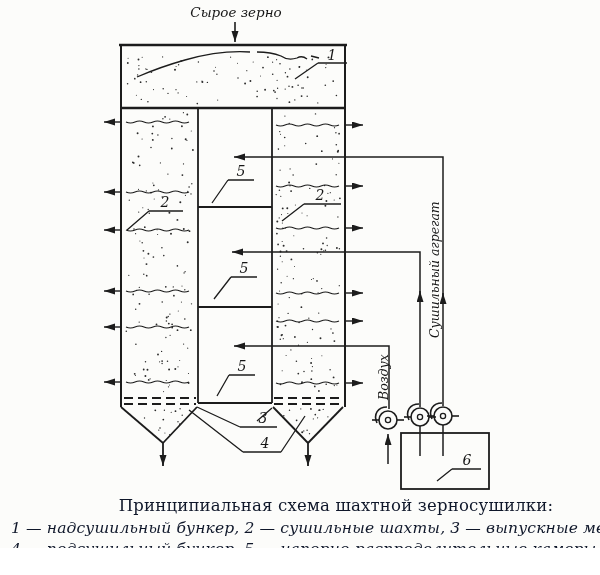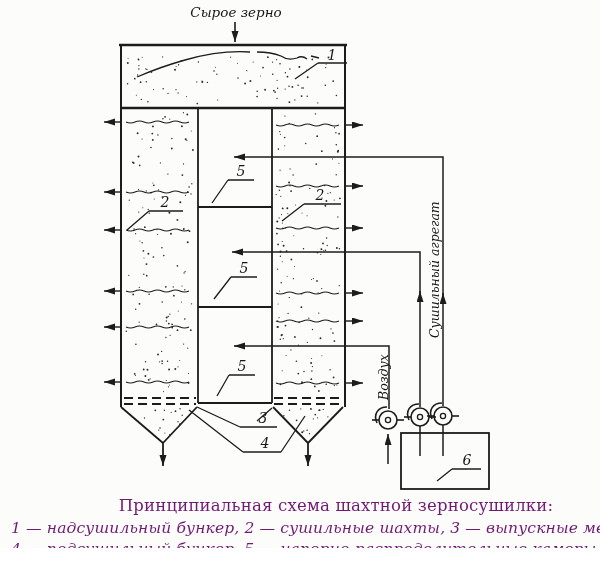--- a/index.html
+++ b/index.html
@@ -1,18 +1,18 @@
 <!DOCTYPE html>
 <html><head>
 <meta charset="utf-8">
 <style>
   html,body{margin:0;padding:0;background:#ffffff;}
   .page{
     position:relative;width:600px;height:548px;overflow:hidden;
-    background:#fcfcfa;font-family:"DejaVu Serif",serif;color:#701a75;
+    background:#fcfcfa;font-family:"DejaVu Serif",serif;color:#0f172a;
   }
   svg{position:absolute;left:0;top:0;}
   svg text{fill:#161616;}
   .lbl{font:italic 14px "DejaVu Serif",serif;}
   .toplbl{font:italic 13.5px "DejaVu Serif",serif;}
   .vlbl{font:italic 12.5px "DejaVu Serif",serif;}
   .caption-title{
     position:absolute;left:66px;top:496px;width:540px;
     text-align:center;font:16.5px/1.2 "DejaVu Serif",serif;letter-spacing:.2px;
   }

